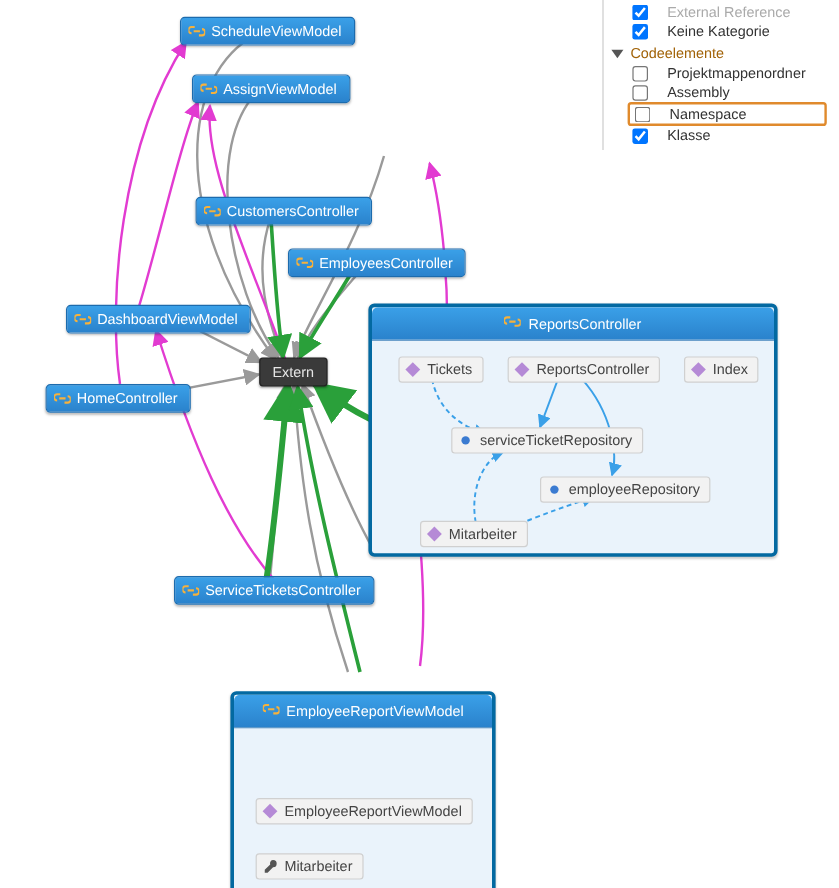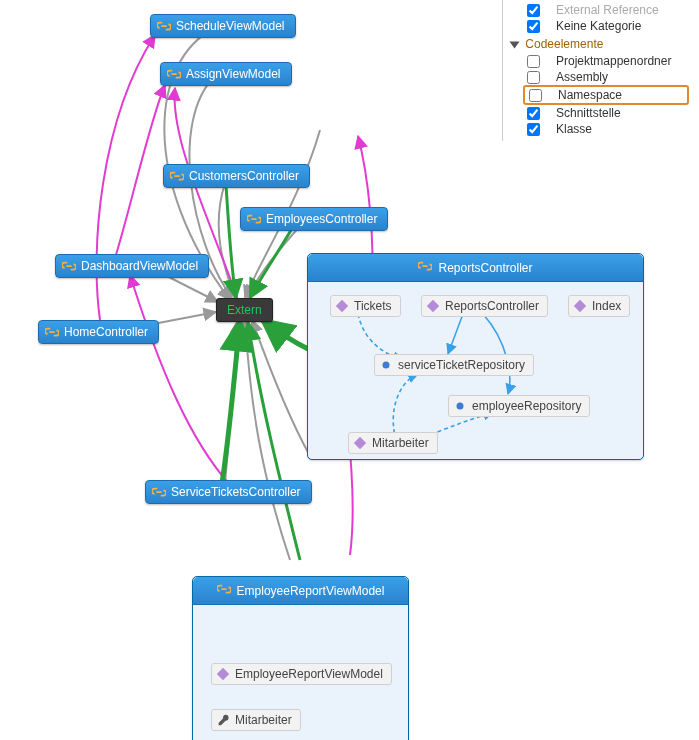--- a/index.html
+++ b/index.html
@@ -4,24 +4,24 @@
 <style>
   html,body{margin:0;padding:0;width:699px;height:740px;font-family:"Segoe UI",Arial,sans-serif;font-size:12px;background:#fff;color:#333}
   #canvas{position:relative;width:699px;height:740px}
   svg.edges{position:absolute;inset:0;width:699px;height:740px;pointer-events:none}
 
   
   .node{position:absolute;background:#2e8ad0;background:linear-gradient(#3aa0e8,#2a82cc);color:#fff;border:1px solid #1c6bad;border-radius:4px;padding:4px 10px 4px 6px;display:flex;align-items:center;gap:5px;box-shadow:0 1px 2px rgba(0,0,0,0.25);white-space:nowrap}
   .node .ico{width:14px;height:14px;flex:0 0 auto}
   .node .ico svg{display:block}
 
-  .extern{position:absolute;background:#3a3a3a;color:#22c55e;border:1px solid #222;border-radius:3px;padding:4px 10px;font-size:12px;box-shadow:0 1px 2px rgba(0,0,0,0.35)}
-
-  
-  .group{position:absolute;background:#eaf3fb;border:1px solid #0369a1;border-radius:5px;box-shadow:0 1px 2px rgba(0,0,0,0.2)}
+  .extern{position:absolute;background:#3a3a3a;color:#e5e5e5;border:1px solid #222;border-radius:3px;padding:4px 10px;font-size:12px;box-shadow:0 1px 2px rgba(0,0,0,0.35)}
+
+  
+  .group{position:absolute;background:#eaf3fb;border:3px solid #0369a1;border-radius:5px;box-shadow:0 1px 2px rgba(0,0,0,0.2)}
   .group .ghead{background:linear-gradient(#3aa0e8,#2a82cc);color:#fff;padding:5px 8px;border-bottom:1px solid #1c6bad;border-radius:5px 5px 0 0;display:flex;align-items:center;gap:6px;justify-content:center}
   .group .gbody{position:relative;width:100%;height:calc(100% - 28px)}
   .member{position:absolute;background:#f2f2f2;border:1px solid #d0d0d0;border-radius:3px;padding:3px 8px 3px 4px;display:flex;align-items:flex-start;gap:5px;white-space:nowrap;font-size:12px;color:#444}
   .member .mico{width:14px;height:14px;flex:0 0 auto}
 
   .gbody svg.inner{position:absolute;inset:0;width:100%;height:100%;pointer-events:none}
 
   
   #filter{position:absolute;top:0;right:10px;width:180px;background:#fff;border-left:1px solid #ccc;padding:2px 0 4px 6px}
   #filter .grp{font-size:12px;color:#a16207}
@@ -249,21 +249,17 @@
     <label>
       <input type="checkbox" style="">
       <span>Assembly</span>
     </label>
     <label class="namespace-hl" style="margin-left:14px;padding-left:4px">
       <input type="checkbox" style="">
       <span>Namespace</span>
     </label>
     <label>
       <input type="checkbox" checked="" style="">
-      <span>Schnittstelle</span>
-    </label>
-    <label>
-      <input type="checkbox" checked="" style="">
       <span>Klasse</span>
     </label>
   </div>
 
 </div>
 
 </body></html>

